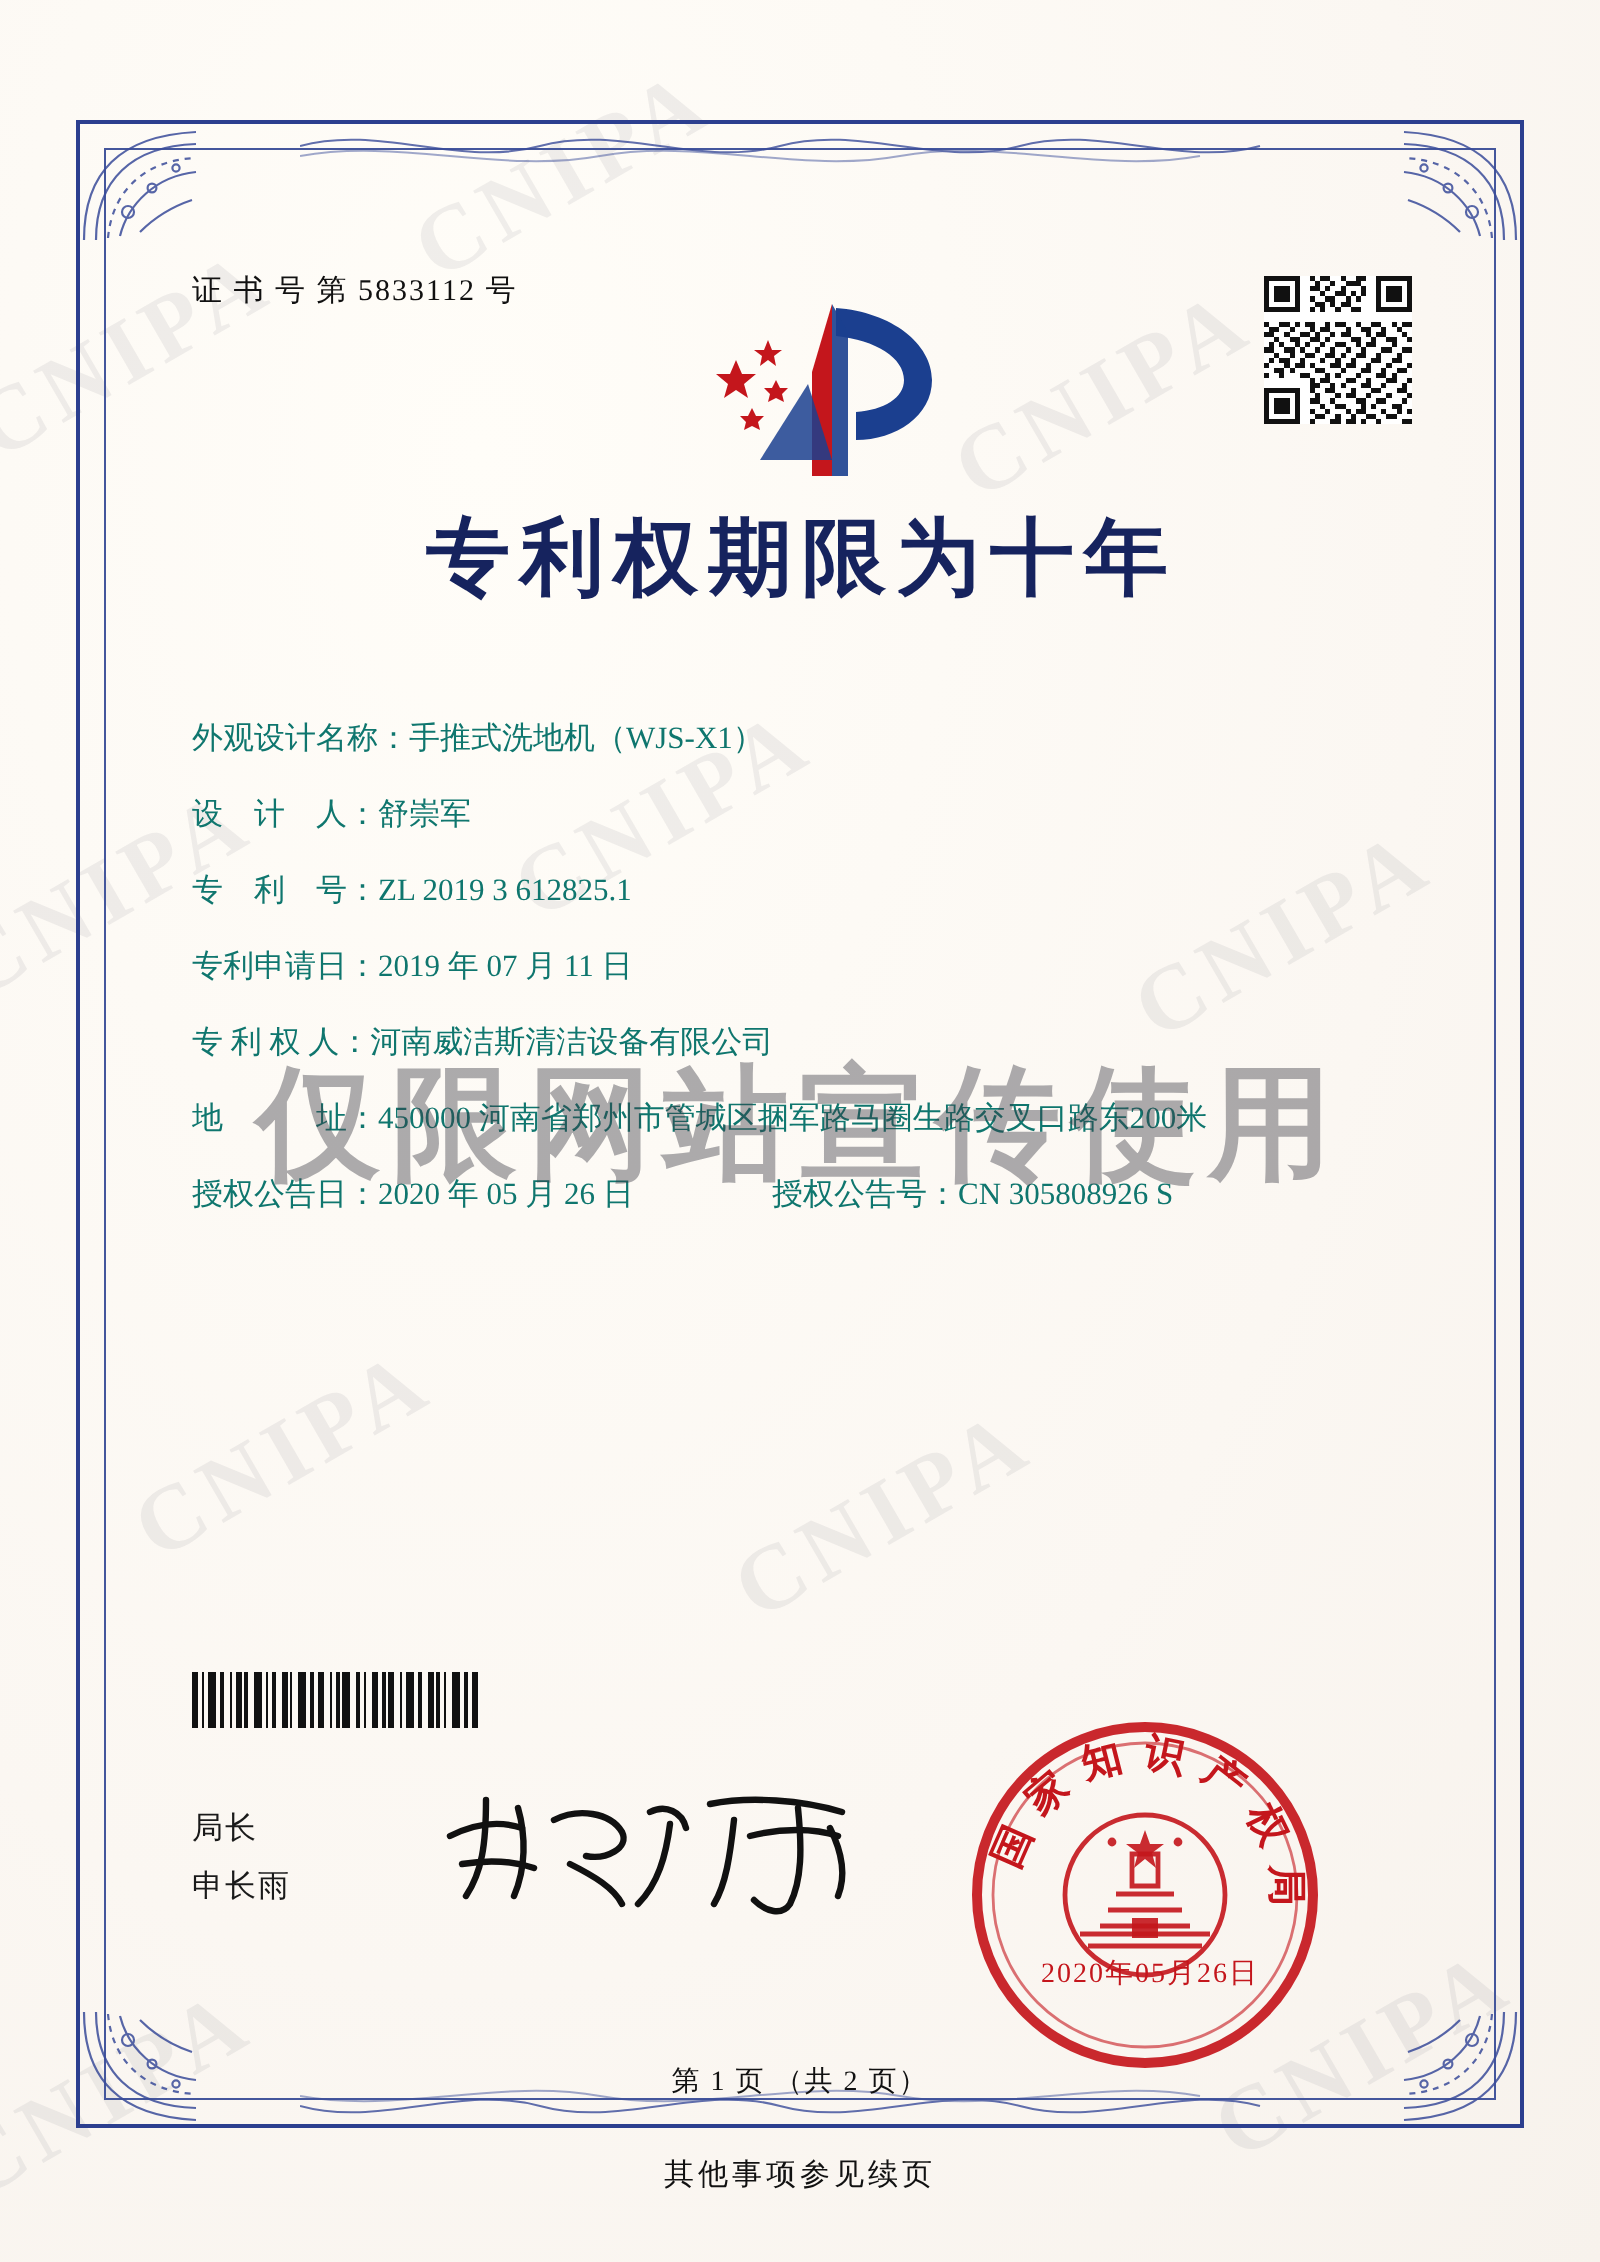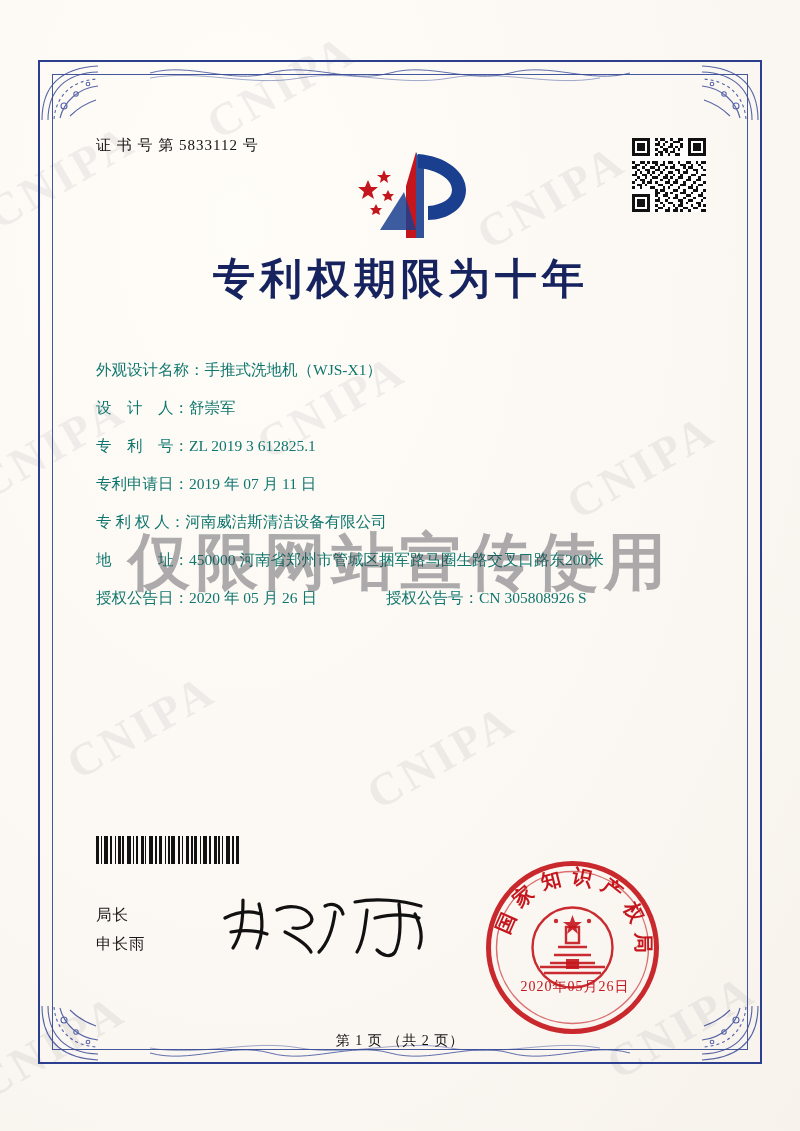--- a/index.html
+++ b/index.html
@@ -695,13 +695,14 @@
       <text font-family="'Liberation Serif', serif" font-size="20" font-weight="bold" fill="#c4161c" letter-spacing="9">
         <textPath href="#sealArc" startOffset="6%">国家知识产权局</textPath>
       </text>
     </svg>
   </div>
   <div class="seal-date">2020年05月26日</div>
 
   <div class="big-wm">仅限网站宣传使用</div>
 
   <div class="page-no">第 1 页 （共 2 页）</div>
+  <div class="footer-note">其他事项参见续页</div>
 </div>
 
 </body></html>

